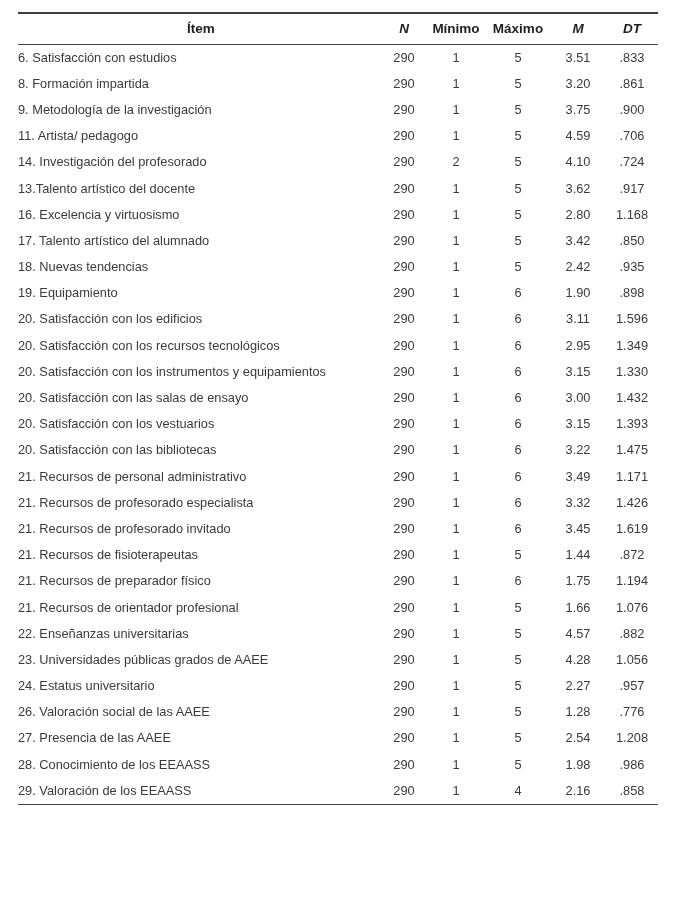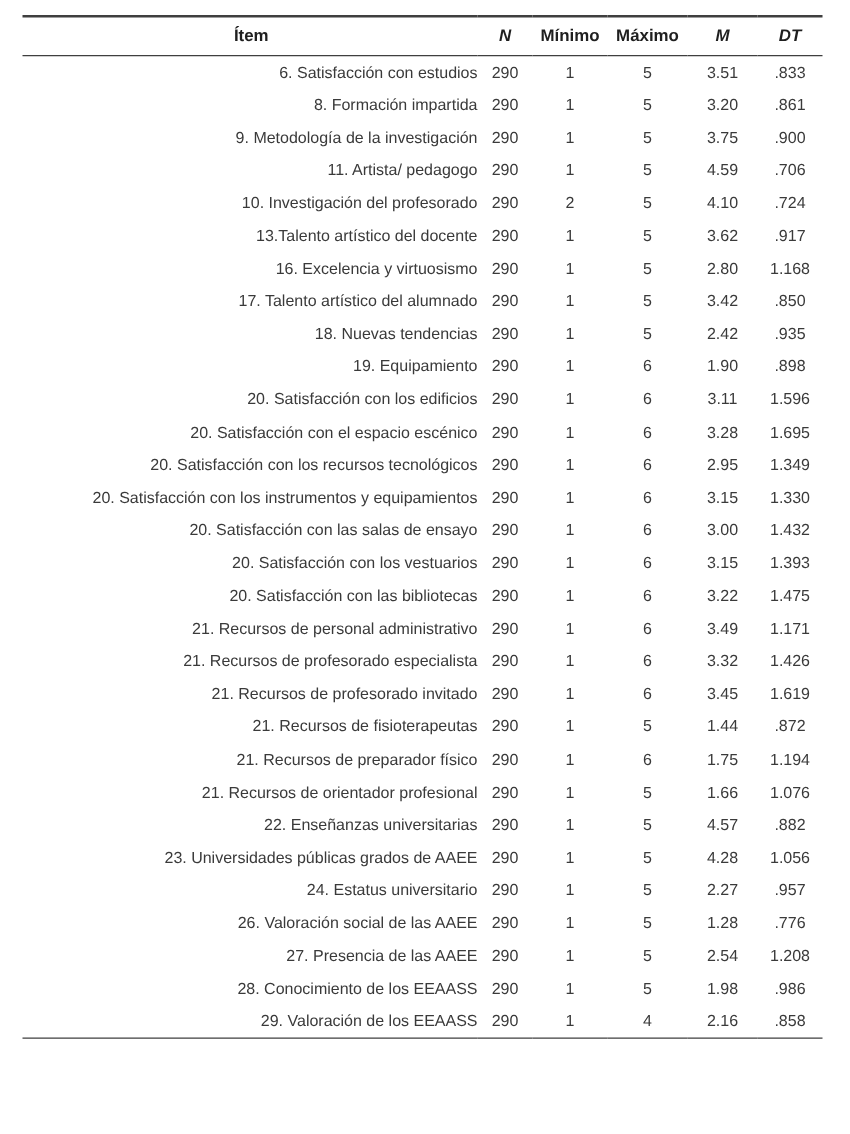--- a/index.html
+++ b/index.html
@@ -58,21 +58,21 @@
 
   table.stats tbody td {
     font-size: 12.8px;
     color: #3a3a3a;
     height: 26.2px;
     padding: 0;
     vertical-align: middle;
     white-space: nowrap;
     line-height: 1.1;
   }
-  td.c-item { text-align: right; padding-left: 2px; }
+  td.c-item { text-align: left; padding-left: 2px; }
   td.c-n, td.c-min, td.c-max, td.c-m, td.c-dt { text-align: center; }
 
   table.stats tbody tr:last-child td {
     border-bottom: 1.6px solid #3f3f3f;
     margin-top: 32px;
   }
 </style>
 </head>
 <body>
 
@@ -115,21 +115,21 @@
         </tr>
         <tr>
           <td class="c-item">11. Artista/ pedagogo</td>
           <td class="c-n">290</td>
           <td class="c-min">1</td>
           <td class="c-max">5</td>
           <td class="c-m">4.59</td>
           <td class="c-dt">.706</td>
         </tr>
         <tr>
-          <td class="c-item">10. Investigación del profesorado</td>
+          <td class="c-item">14. Investigación del profesorado</td>
           <td class="c-n">290</td>
           <td class="c-min">2</td>
           <td class="c-max">5</td>
           <td class="c-m">4.10</td>
           <td class="c-dt">.724</td>
         </tr>
         <tr>
           <td class="c-item">13.Talento artístico del docente</td>
           <td class="c-n">290</td>
           <td class="c-min">1</td>
@@ -169,28 +169,20 @@
           <td class="c-m">1.90</td>
           <td class="c-dt">.898</td>
         </tr>
         <tr>
           <td class="c-item">20. Satisfacción con los edificios</td>
           <td class="c-n">290</td>
           <td class="c-min">1</td>
           <td class="c-max">6</td>
           <td class="c-m">3.11</td>
           <td class="c-dt">1.596</td>
-        </tr>
-        <tr>
-          <td class="c-item">20. Satisfacción con el espacio escénico</td>
-          <td class="c-n">290</td>
-          <td class="c-min">1</td>
-          <td class="c-max">6</td>
-          <td class="c-m">3.28</td>
-          <td class="c-dt">1.695</td>
         </tr>
         <tr>
           <td class="c-item">20. Satisfacción con los recursos tecnológicos</td>
           <td class="c-n">290</td>
           <td class="c-min">1</td>
           <td class="c-max">6</td>
           <td class="c-m">2.95</td>
           <td class="c-dt">1.349</td>
         </tr>
         <tr>

